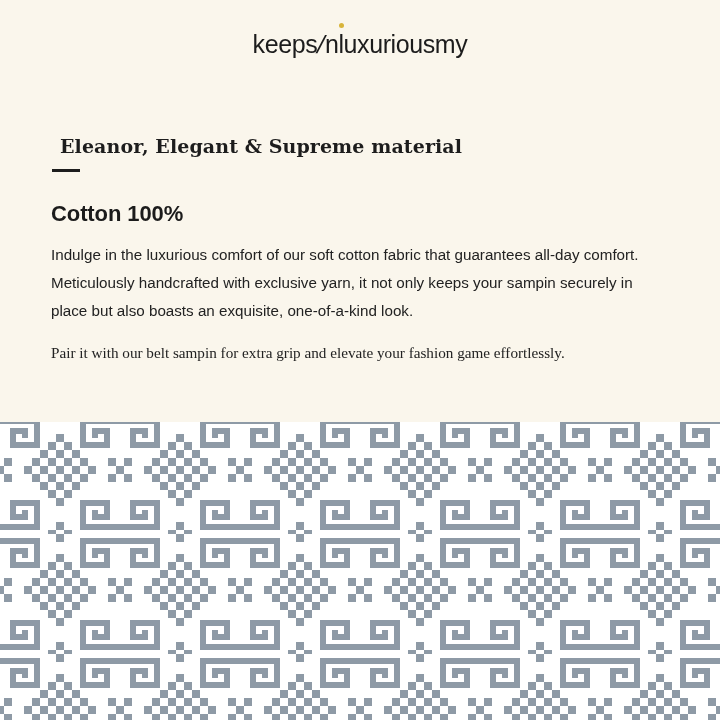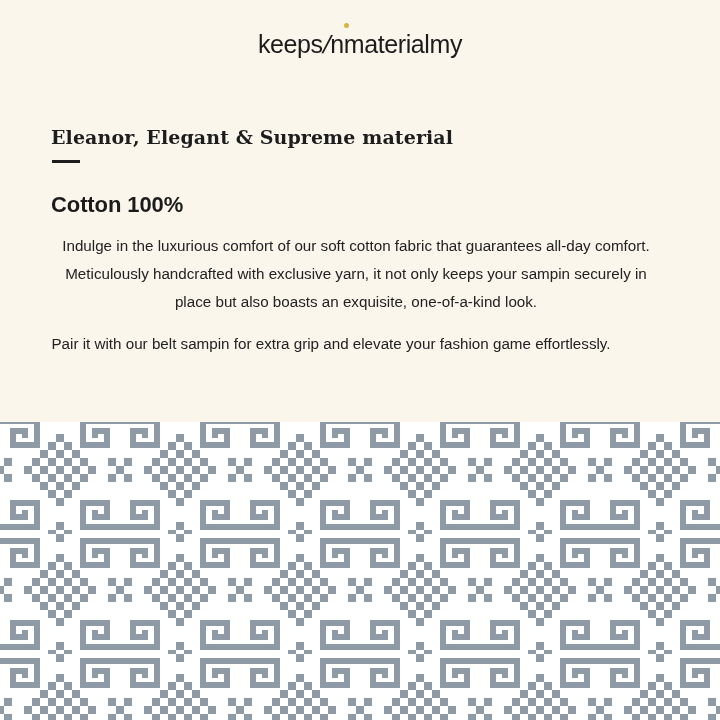--- a/index.html
+++ b/index.html
@@ -63,21 +63,21 @@
     left: 51px;
     top: 126px;
     width: 620px;
   }
   .heading-serif {
     font-family: "DejaVu Serif", serif;
     font-size: 19px;
     font-weight: 700;
     color: #1d1d1d;
     letter-spacing: 0.1px;
-    margin: 0;
+    margin: 9px;
   }
   .rule {
     width: 28px;
     height: 3px;
     background: #1d1d1d;
     margin: 12px 0 0 1px;
   }
   .subheading {
     font-family: "Liberation Sans", sans-serif;
     font-size: 22px;
@@ -86,24 +86,24 @@
     margin: 29px 0 0 0;
     letter-spacing: -0.1px;
   }
   .para {
     font-family: "Liberation Sans", sans-serif;
     font-size: 15.2px;
     line-height: 28px;
     color: #222222;
     margin: 14px 0 0 0;
     width: 610px;
-    text-align: center;
   }
   .para.second {
     width: 560px;
+    font-family: Liberation Serif, serif;
   }
 
   
   .pattern {
     position: absolute;
     left: 0;
     top: 422px;
     width: 720px;
     height: 298px;
     background-color: #ffffff;
@@ -111,21 +111,21 @@
   }
   .pattern svg { display: block; }
 </style>
 </head>
 <body>
 
 <div class="page">
 
   <div class="brand-wrap">
     <div class="brand">
-      <span class="light">keeps</span><span class="slash">/</span><span class="light">n</span><span class="light">material</span><span class="bold">my</span>
+      <span class="light">keeps</span><span class="slash">/</span><span class="light">n</span><span class="light">luxurious</span><span class="bold">my</span>
       <span class="dot"></span>
     </div>
   </div>
 
   <div class="content">
     <h2 class="heading-serif">Eleanor, Elegant &amp; Supreme material</h2>
     <div class="rule"></div>
     <h3 class="subheading">Cotton 100%</h3>
     <p class="para">Indulge in the luxurious comfort of our soft cotton fabric that guarantees all-day comfort. Meticulously handcrafted with exclusive yarn, it not only keeps your sampin securely in place but also boasts an exquisite, one-of-a-kind look.</p>
     <p class="para second">Pair it with our belt sampin for extra grip and elevate your fashion game effortlessly.</p>

